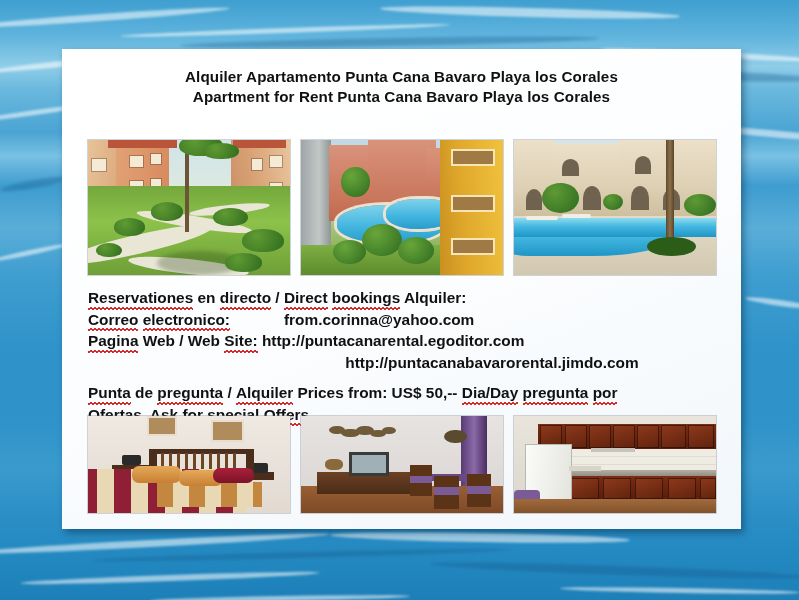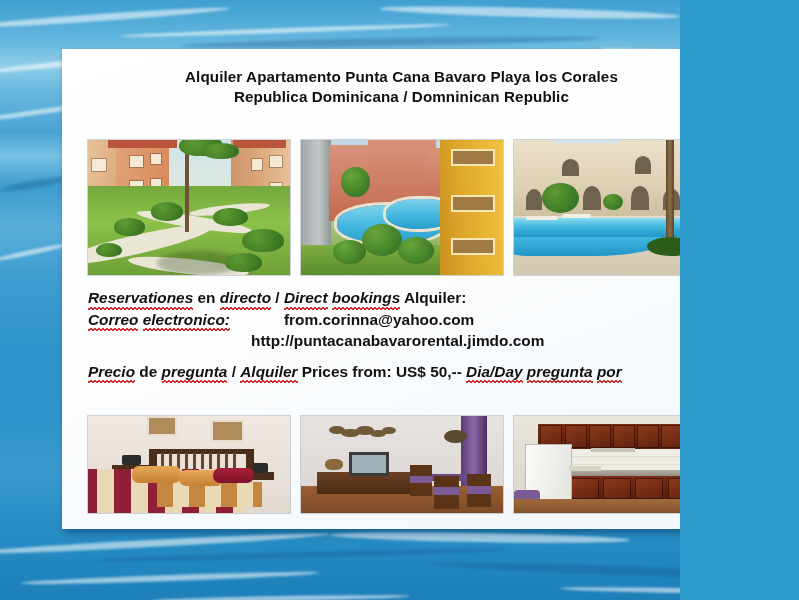--- a/index.html
+++ b/index.html
@@ -1,21 +1,21 @@
 <!DOCTYPE html>
 <html><head>
 <meta charset="utf-8">
 <style>
   html,body{margin:0;padding:0;}
   body{
     width:799px;height:600px;overflow:hidden;
     font-family:"Liberation Sans",sans-serif;
     background:#2e9ccc;
   }
-  #stage{position:relative;width:648px;height:600px;overflow:hidden;padding-left:32px;}
+  #stage{position:relative;width:799px;height:600px;overflow:hidden;}
 
   
   .water{position:absolute;inset:0;
     background:
       linear-gradient(180deg,#3f9fd0 0%,#5fb4dd 6%,#8fcde8 11%,#6ab8de 15%,#4aa4d3 22%,
                       #79c1e3 26%,#3e9ccf 31%,#59aed8 38%,#3f9dd0 46%,#2f93c9 58%,
                       #2f93c9 70%,#3a9acd 78%,#2b8fc6 86%,#2287bf 94%,#1d7fb8 100%);
   }
   .w-streak{position:absolute;background:rgba(255,255,255,.55);filter:blur(1.3px);border-radius:50%;}
   .w-dark{position:absolute;background:rgba(20,90,140,.35);filter:blur(1.6px);border-radius:50%;}
@@ -36,23 +36,23 @@
   .row.bottom{left:26px;top:367px;gap:11px;}
   .ph{position:relative;overflow:hidden;background:#cfd4d8;
       box-shadow:0 0 0 1px rgba(120,130,140,.35);}
   .ph.t{width:202px;height:135px;}
   .ph.b{width:202px;height:97px;}
 
   
   .txt{position:absolute;left:26px;top:238px;width:645px;color:#111;}
   .ln{font-weight:bold;font-size:15.4px;line-height:21.5px;white-space:nowrap;}
   .ln.wrap{white-space:normal;}
-  .indent-url{padding-left:163px;}
+  .indent-url{padding-left:163px;text-align:center;}
   .gap{height:9px;}
-  .sp{position:relative;display:inline-block;font-style:italic;}
+  .sp{position:relative;display:inline-block;}
   .sp::after{content:"";position:absolute;left:0;right:0;bottom:-1px;height:3px;
     background-image:
       radial-gradient(circle at 1px 2.2px,#d62b2b 1.05px,transparent 1.2px),
       radial-gradient(circle at 3px .8px,#d62b2b 1.05px,transparent 1.2px);
     background-size:4px 3px;background-repeat:repeat-x;}
 
   
   .sky{position:absolute;inset:0;}
 
   
@@ -167,21 +167,21 @@
     <div class="w-streak" style="left:20px;top:575px;width:300px;height:6px;transform:rotate(-2deg);"></div>
     <div class="w-dark" style="left:430px;top:566px;width:380px;height:9px;transform:rotate(2deg);"></div>
     <div class="w-streak" style="left:560px;top:588px;width:240px;height:5px;transform:rotate(1deg);"></div>
     <div class="w-streak" style="left:150px;top:596px;width:260px;height:5px;transform:rotate(-1deg);"></div>
   </div>
 
   <div class="card">
 
     <div class="title">
       <div>Alquiler Apartamento Punta Cana Bavaro Playa los Corales</div>
-      <div>Republica Dominicana  / Domninican Republic</div>
+      <div>Apartment for Rent Punta Cana Bavaro Playa los Corales</div>
     </div>
 
     <div class="row top">
 
       <div class="ph t p1">
         <div class="sky" style="background:linear-gradient(180deg,#cfe3ea,#dfeadf 40%,#bcd9a0)"></div>
         <div class="bldL"></div>
         <div class="bldL2"></div>
         <div class="bldR"></div>
         <div class="roof" style="left:10%;top:-1%;width:34%;"></div>
@@ -256,27 +256,29 @@
         <div class="bush" style="left:66%;top:72%;width:24%;height:14%;border-radius:50%;background:#2b5c18;"></div>
       </div>
     </div>
 
     <div class="txt">
 
       <div class="ln"><span class="sp">Reservationes</span><span> en </span><span class="sp">directo</span><span> /  </span><span class="sp">Direct</span><span> </span><span class="sp">bookings</span><span> Alquiler:</span></div>
 
       <div class="ln"><span class="sp">Correo</span><span> </span><span class="sp">electronico:</span><span style="display:inline-block;width:54px;"></span><span>from.corinna@yahoo.com</span></div>
 
+      <div class="ln"><span class="sp">Pagina</span><span> Web / Web </span><span class="sp">Site:</span><span> </span><span>http://puntacanarental.egoditor.com</span></div>
 
       <div class="ln indent-url"><span>http://puntacanabavarorental.jimdo.com</span></div>
 
       <div class="gap"></div>
 
-      <div class="ln wrap"><span class="sp">Precio</span><span> de </span><span class="sp">pregunta</span><span> / </span><span class="sp">Alquiler</span><span> Prices from: US$ 50,-- </span><span class="sp">Dia/Day</span><span> </span><span class="sp">pregunta</span><span> </span><span class="sp">por</span></div>
-
+      <div class="ln wrap"><span class="sp">Punta</span><span> de </span><span class="sp">pregunta</span><span> / </span><span class="sp">Alquiler</span><span> Prices from: US$ 50,-- </span><span class="sp">Dia/Day</span><span> </span><span class="sp">pregunta</span><span> </span><span class="sp">por</span></div>
+
+      <div class="ln"><span class="sp">Ofertas</span><span>, Ask for </span><span class="sp">special</span><span> </span><span class="sp">Offers.</span></div>
     </div>
 
     <div class="row bottom">
 
       <div class="ph b p4">
         <div class="wall"></div>
         <div class="pic" style="left:30%;top:2%;width:13%;height:17%;"></div>
         <div class="pic" style="left:62%;top:6%;width:14%;height:19%;"></div>
         <div class="ns" style="left:12%;top:50%;width:18%;height:9%;"></div>
         <div class="lamp" style="left:17%;top:40%;width:9%;height:11%;"></div>

